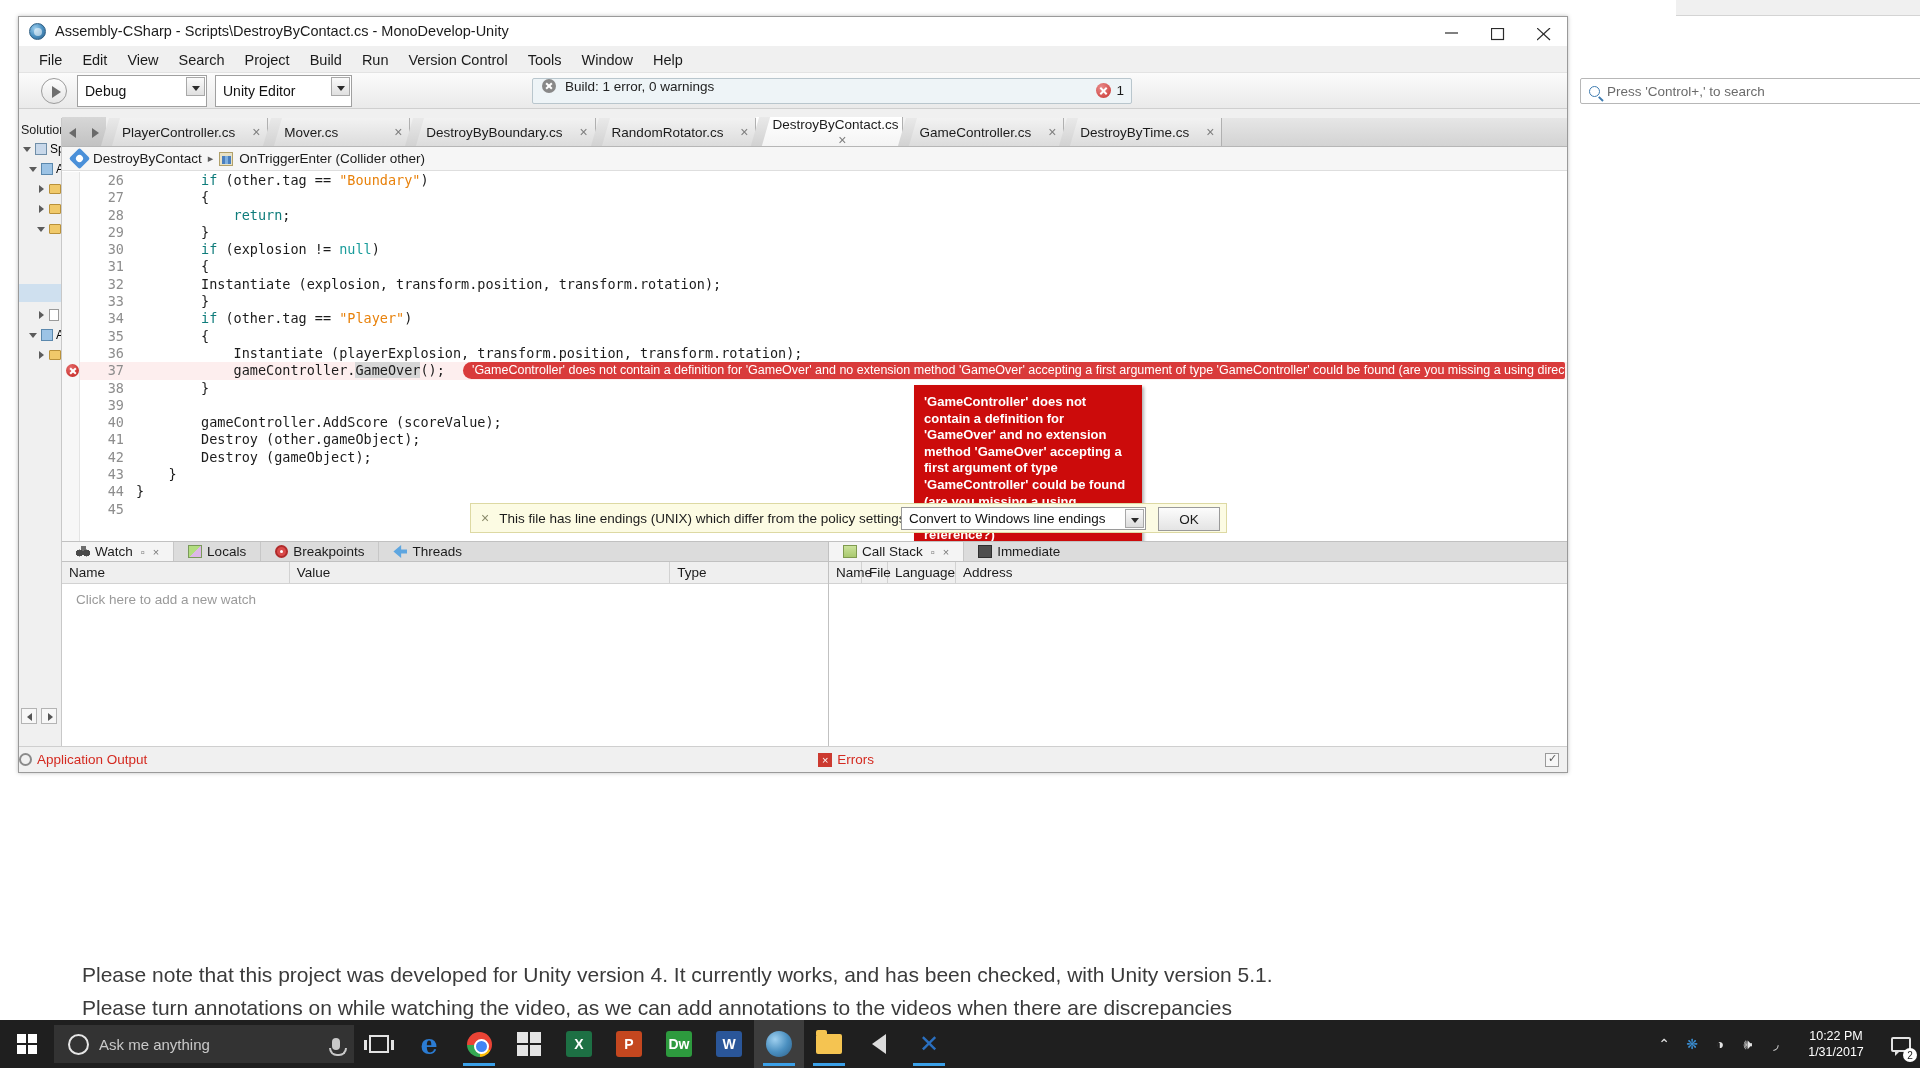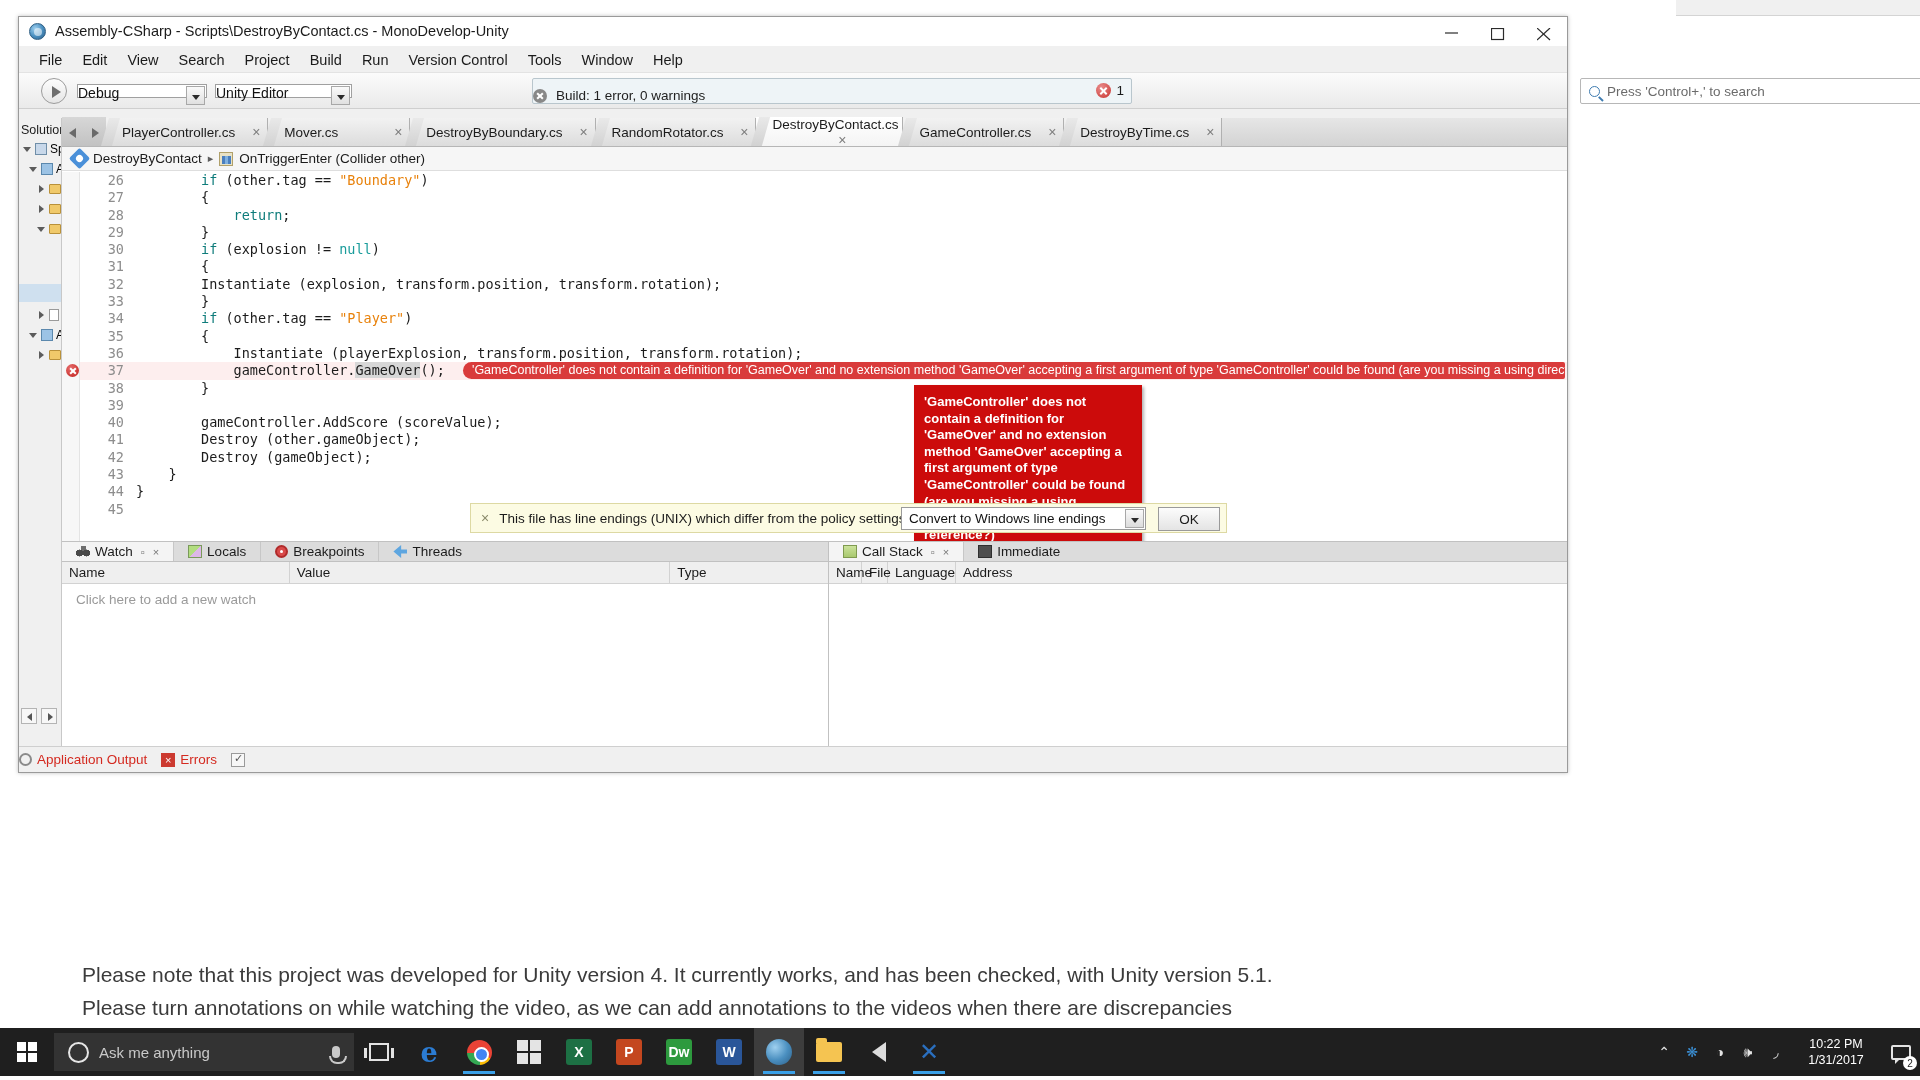--- a/index.html
+++ b/index.html
@@ -96,39 +96,39 @@
     border: 1px solid #9b9b9b; background: linear-gradient(#fdfdfd,#e6e6e6);
     position: relative; margin-right: 10px;
   }
   .run-btn::after {
     content:""; position:absolute; left:10px; top:7px;
     border-left: 9px solid #6e6e6e;
     border-top: 6px solid transparent;
     border-bottom: 6px solid transparent;
   }
   .combo {
-    height: 14px; background: #fff; border: 1px solid #a0a0a0;
-    position: relative; display: flex; align-items: flex-start;
-    font-size: 14px; color: #111; margin-right: 8px;
+    height: 32px; background: #fff; border: 1px solid #a0a0a0;
+    position: relative; display: flex; align-items: center;
+    padding-left: 7px; font-size: 14px; color: #111; margin-right: 8px;
   }
   .combo .arrow-box {
     position: absolute; right: 1px; top: 1px; width: 19px; height: 19px;
     background: linear-gradient(#fafafa,#e0e0e0); border: 1px solid #a8a8a8;
   }
   .combo .arrow-box::after {
     content:""; position:absolute; left:5px; top:8px;
     border-top: 5px solid #2a2a2a; border-left:4px solid transparent; border-right:4px solid transparent;
   }
   #combo-config { width: 130px; }
   #combo-runtime { width: 137px; }
 
   #build-status {
     position: absolute; left: 513px; top: 5px; width: 600px; height: 26px;
     background: #eef4f7; border: 1px solid #b9c6cd; border-radius: 2px;
-    display: flex; align-items: flex-end; 
+    display: flex; align-items: flex-start; padding-left: 9px;
   }
   #build-status .err-dot {
     width: 14px; height: 14px; border-radius: 50%; background: #888;
     position: relative; flex: 0 0 auto;
   }
   #build-status .err-dot::before, #build-status .err-dot::after{
     content:""; position:absolute; left:3px; top:6px; width:8px; height:2px; background:#fff;
     transform: rotate(45deg);
   }
   #build-status .err-dot::after{ transform: rotate(-45deg); }
@@ -398,33 +398,33 @@
   }
   .col-head .col { padding-left: 7px; border-right: 1px solid #d2d2d2; height: 100%; display:flex; align-items:center;}
   .watch-hint {
     padding: 8px 0 0 14px; font-size: 13.5px; color: #9a9a9a;
   }
 
   
   #md-status {
     position: absolute; left: 0; right: 0; bottom: 0; height: 26px;
     background: #f0f0f0; border-top: 1px solid #cfcfcf;
-    display: flex; align-items: center; justify-content: flex-start;
-    padding-right: 8px; gap: 14px;
+    display: flex; align-items: center; justify-content: space-between;
+    padding-right: 8px; gap: 26px;
   }
   .sb-item { display: flex; align-items: center; gap: 5px; font-size: 13.5px; }
   .sb-red { color: #d42a20; }
   .gear-ico { width:13px;height:13px;border-radius:50%;border:2px solid #8a8a8a;}
   .sb-xbox { width:14px;height:14px;background:#cc3a30;color:#fff;font-size:11px;display:flex;align-items:center;justify-content:center;}
   .sb-check { width:14px;height:14px;border:1px solid #9a9a9a;background:#f7f7f7;position:relative;}
   .sb-check::after{content:"✓";position:absolute;left:2px;top:-2px;font-size:11px;color:#555;}
 
   
   #taskbar {
-    position: absolute; left: 0; bottom: 4px; width: 1920px; height: 48px;
+    position: absolute; left: 0; bottom: 12px; width: 1920px; height: 48px;
     background: #1f1f1f; display: flex; align-items: center;
   }
   #start-btn { width: 54px; height: 48px; display:flex;align-items:center;justify-content:center;}
   .win-logo { width: 20px; height: 20px; display:grid; grid-template-columns:1fr 1fr; grid-template-rows:1fr 1fr; gap:2px;}
   .win-logo div { background:#fff; }
   #cortana {
     width: 300px; height: 38px; background: #333333; display:flex; align-items:center;
     padding: 0 10px 0 14px; gap: 10px;
   }
   .cortana-ring { width:21px;height:21px;border-radius:50%;border:2.5px solid #e6e6e6; flex:0 0 auto;}

